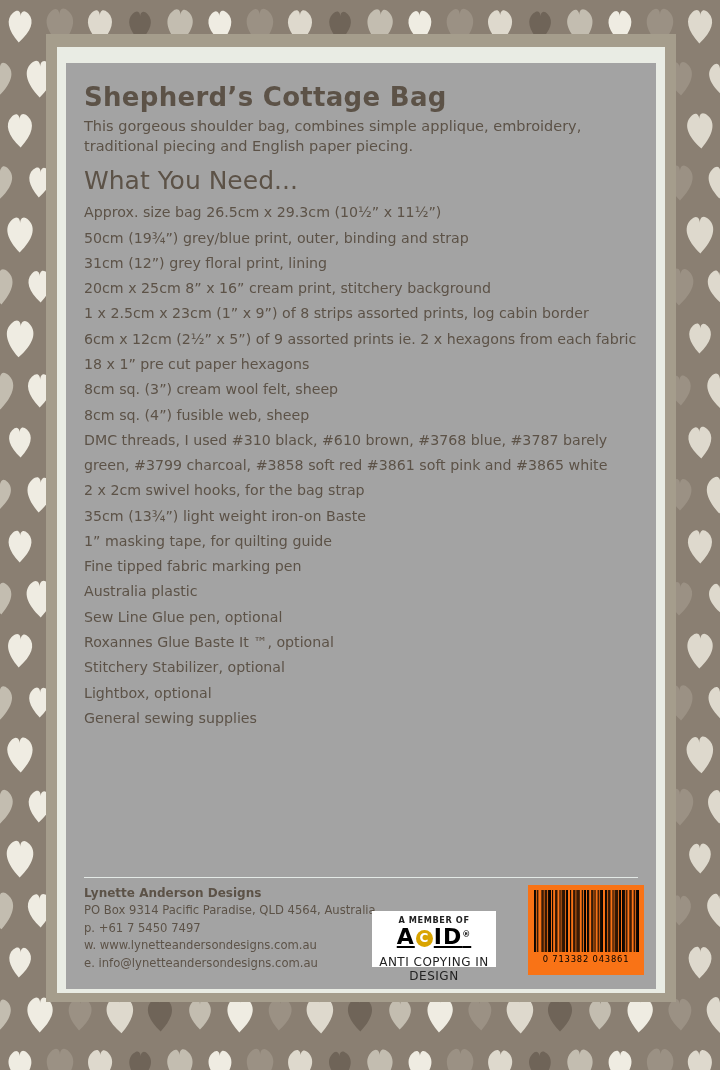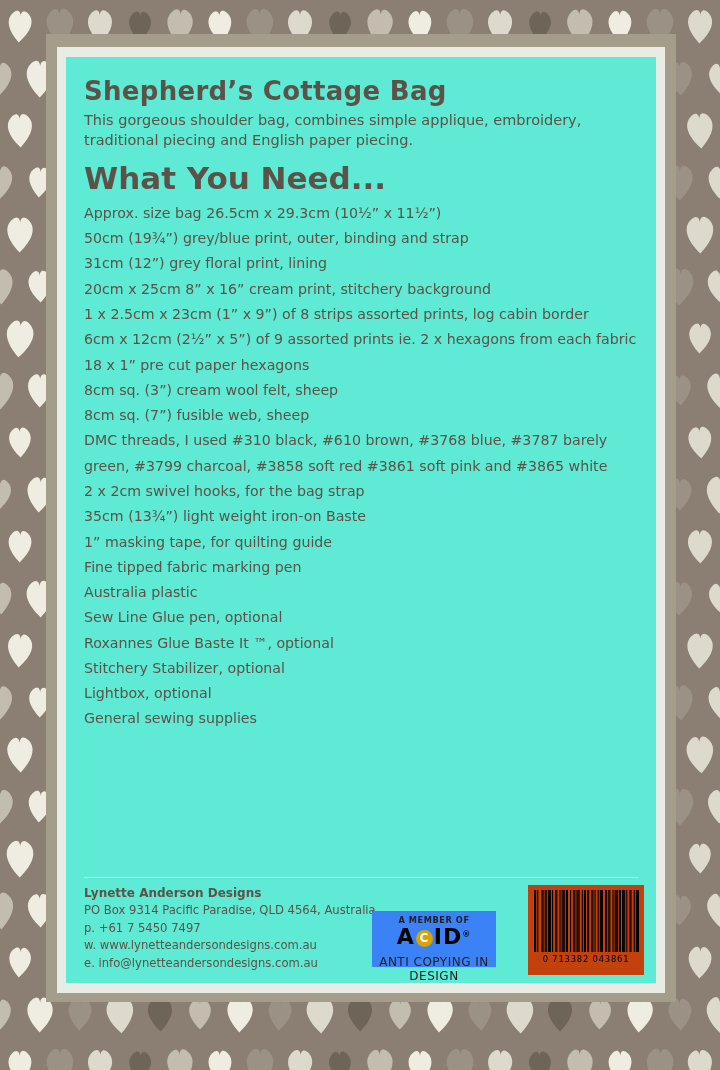--- a/index.html
+++ b/index.html
@@ -32,23 +32,23 @@
   }
   .card-mid {
     position: absolute;
     left: 57px; top: 47px;
     width: 608px; height: 946px;
     background: #e9ece4;
     z-index: 2;
   }
   .card-inner {
     position: absolute;
-    left: 66px; top: 57px;
+    left: 66px; top: 63px;
     width: 590px; height: 926px;
-    background: #5eead4;
+    background: #a3a3a3;
     z-index: 3;
     padding: 20px 18px 0 18px;
   }
 
   
   .title {
     color: #5c5247;
     font-size: 26px;
     font-weight: bold;
     letter-spacing: 0.3px;
@@ -57,22 +57,22 @@
   }
   .subtitle {
     color: #5c5247;
     font-size: 14.5px;
     line-height: 1.42;
     margin: 0 0 10px 0;
     max-width: 540px;
   }
   .section-heading {
     color: #5c5247;
-    font-size: 31px;
-    font-weight: bold;
+    font-size: 25px;
+    font-weight: normal;
     margin: 2px 0 6px 0;
     line-height: 1.1;
   }
   ul.needs-list {
     list-style: none;
     margin: 0;
     padding: 0;
     color: #5c5247;
     font-size: 14.2px;
     line-height: 1.78;
@@ -103,37 +103,38 @@
   .footer .company {
     font-weight: bold;
     font-size: 12px;
   }
 
   
   .acid-badge {
     position: absolute;
     left: 372px; top: 911px;
     width: 124px; height: 56px;
-    background: #3b82f6;
+    background: #ffffff;
     z-index: 5;
     text-align: center;
     padding-top: 4px;
   }
   .acid-top {
     font-size: 8.2px;
     letter-spacing: 0.6px;
     color: #222;
     font-weight: bold;
   }
   .acid-main {
     font-size: 22px;
     font-weight: bold;
     color: #000;
     letter-spacing: 1px;
     line-height: 1.05;
+    text-decoration: underline;
   }
   .acid-c {
     display: inline-block;
     width: 17px; height: 17px;
     border-radius: 50%;
     background: #d9a400;
     color: #fff;
     font-size: 12px;
     line-height: 17px;
     vertical-align: 2px;
@@ -148,21 +149,21 @@
     letter-spacing: 0.5px;
     color: #222;
     margin-top: 7px;
   }
 
   
   .barcode-box {
     position: absolute;
     left: 528px; top: 885px;
     width: 116px; height: 90px;
-    background: #c2410c;
+    background: #f97316;
     z-index: 5;
     padding: 5px 5px 0 5px;
   }
   .barcode-bars { width: 106px; height: 62px; display: block; }
   .barcode-num {
     font-family: "DejaVu Sans", sans-serif;
     font-size: 8.4px;
     letter-spacing: 0.8px;
     color: #000;
     text-align: center;
@@ -696,21 +697,21 @@
   <h2 class="section-heading">What You Need...</h2>
   <ul class="needs-list" id="needs-list">
       <li>Approx. size bag 26.5cm x 29.3cm (10½” x 11½”)</li>
       <li>50cm (19¾”) grey/blue print, outer, binding and strap</li>
       <li>31cm (12”) grey floral print, lining</li>
       <li>20cm x 25cm 8” x 16” cream print, stitchery background</li>
       <li>1 x 2.5cm x 23cm (1” x 9”) of 8 strips assorted prints, log cabin border</li>
       <li>6cm x 12cm (2½” x 5”) of 9 assorted prints ie. 2 x hexagons from each fabric</li>
       <li>18 x 1” pre cut paper hexagons</li>
       <li>8cm sq. (3”) cream wool felt, sheep</li>
-      <li>8cm sq. (7”) fusible web, sheep</li>
+      <li>8cm sq. (4”) fusible web, sheep</li>
       <li>DMC threads, I used #310 black, #610 brown, #3768 blue, #3787 barely green, #3799 charcoal, #3858 soft red #3861 soft pink and #3865 white</li>
       <li>2 x 2cm swivel hooks, for the bag strap</li>
       <li>35cm (13¾”) light weight iron-on Baste</li>
       <li>1” masking tape, for quilting guide</li>
       <li>Fine tipped fabric marking pen</li>
       <li>Australia plastic</li>
       <li>Sew Line Glue pen, optional</li>
       <li>Roxannes Glue Baste It ™, optional</li>
       <li>Stitchery Stabilizer, optional</li>
       <li>Lightbox, optional</li>

